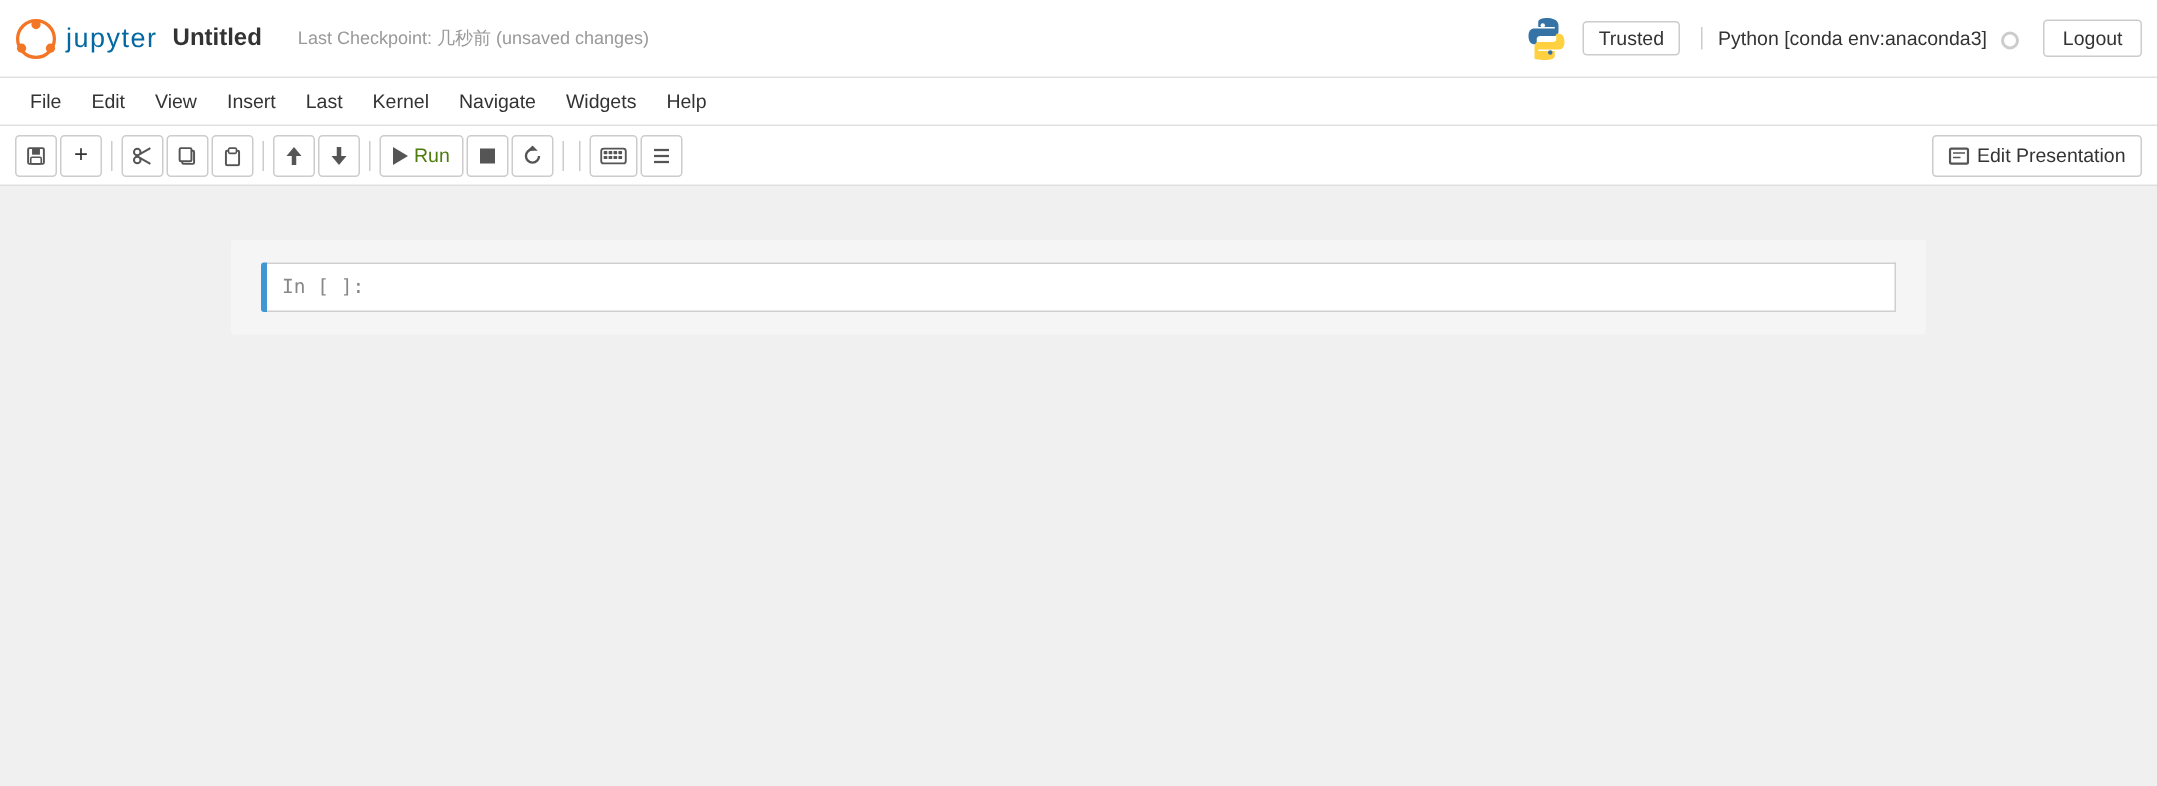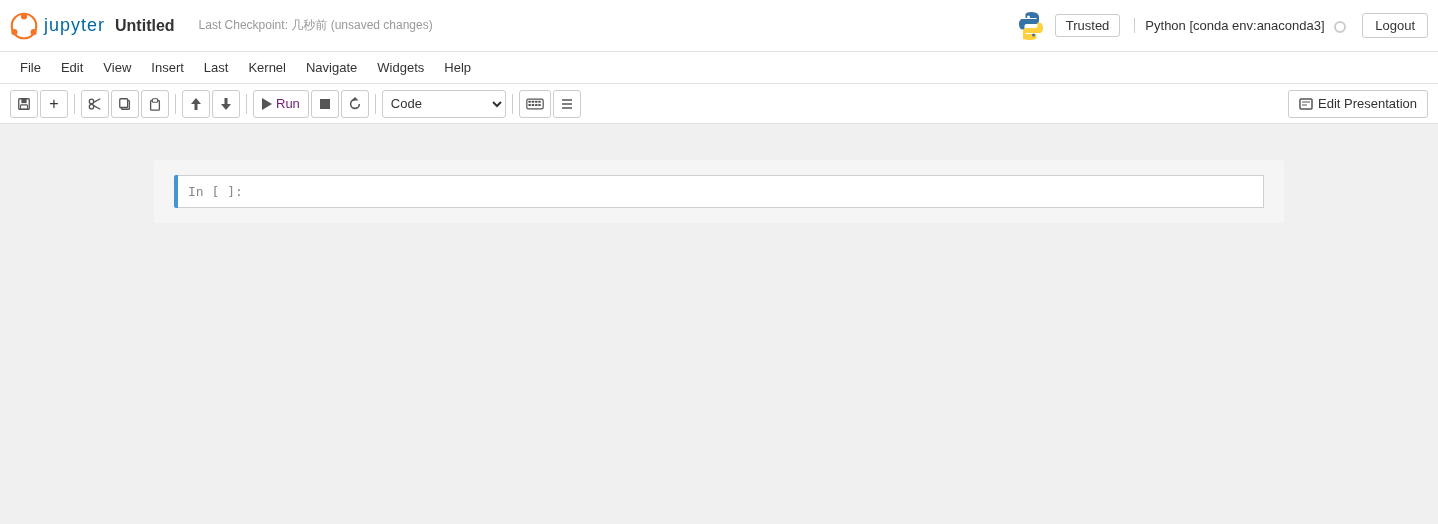--- a/index.html
+++ b/index.html
@@ -148,21 +148,21 @@
       cursor: pointer;
       min-width: 80px;
     }
     #run-btn {
       border: 1px solid #ccc;
       background: #fff;
       padding: 3px 8px;
       border-radius: 3px;
       cursor: pointer;
       font-size: 13px;
-      color: #701a75;
+      color: #4d7c0f;
       display: flex;
       align-items: center;
       gap: 4px;
       height: 28px;
     }
     .toolbar-right {
       margin-left: auto;
       display: flex;
       align-items: center;
       gap: 0;
@@ -350,26 +350,20 @@
   </button>
 
   <button class="toolbar-btn" title="Restart kernel">
     <svg width="14" height="14" viewBox="0 0 16 16">
       <path d="M13 8A5 5 0 1 1 8 3" fill="none" stroke="#555" stroke-width="1.8"></path>
       <polygon points="8,0 12,4 4,4" fill="#555"></polygon>
     </svg>
   </button>
   <div class="toolbar-separator"></div>
 
-  <select id="cell-type-select">
-    <option>Code</option>
-    <option>Markdown</option>
-    <option>Raw NBConvert</option>
-    <option>Heading</option>
-  </select>
   <div class="toolbar-separator"></div>
 
   <button class="toolbar-btn" title="Keyboard shortcuts">
     <svg width="18" height="12" viewBox="0 0 22 14">
       <rect x="1" y="1" width="20" height="12" rx="2" fill="none" stroke="#555" stroke-width="1.5"></rect>
       <rect x="3" y="3" width="3" height="2.5" rx="0.5" fill="#555"></rect>
       <rect x="7" y="3" width="3" height="2.5" rx="0.5" fill="#555"></rect>
       <rect x="11" y="3" width="3" height="2.5" rx="0.5" fill="#555"></rect>
       <rect x="15" y="3" width="3" height="2.5" rx="0.5" fill="#555"></rect>
       <rect x="3" y="7" width="3" height="2.5" rx="0.5" fill="#555"></rect>

